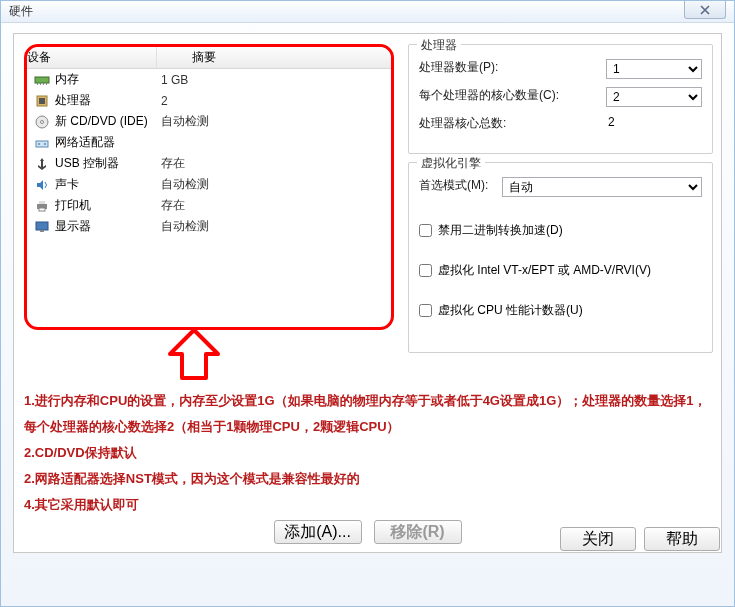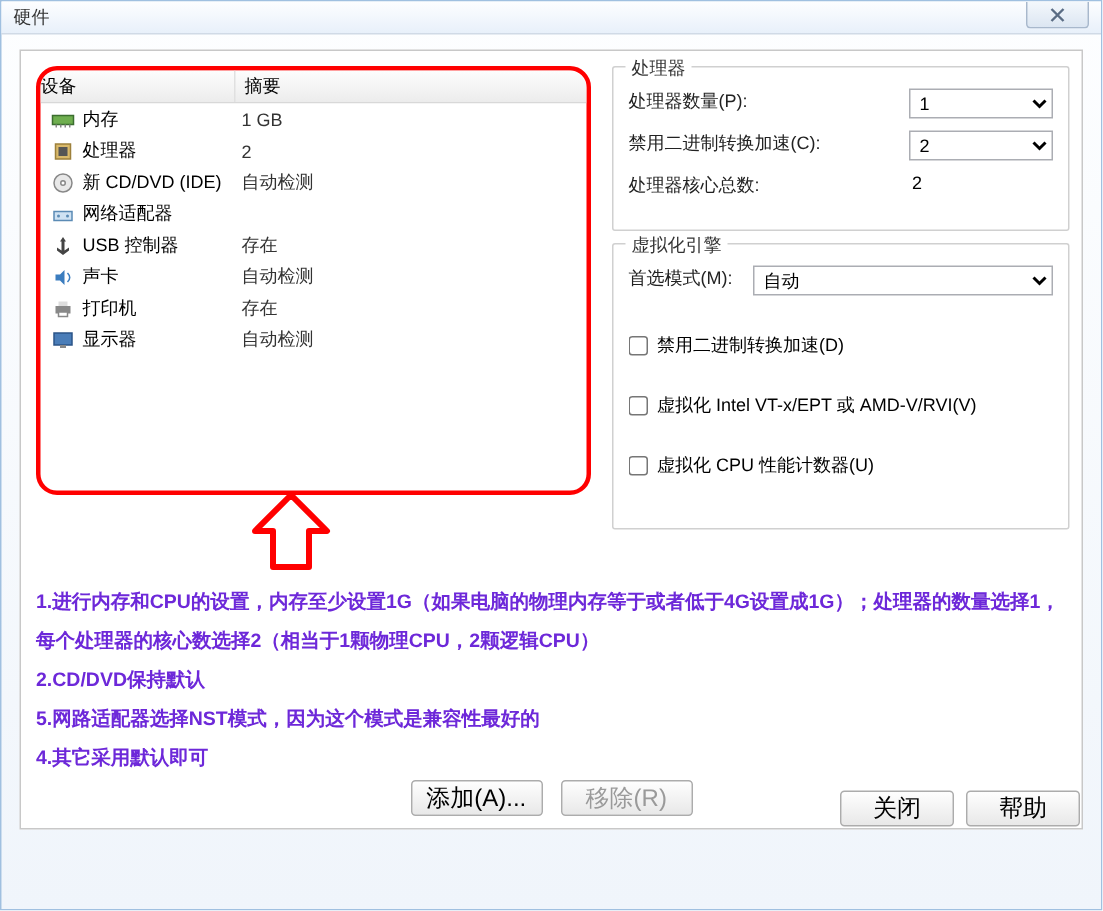--- a/index.html
+++ b/index.html
@@ -7,41 +7,41 @@
 .window { border: 1px solid #a0c0e0; background: linear-gradient(#fdfeff, #f0f5fb); width: 735px; height: 607px; position: relative; }
 .titlebar { height: 22px; background: linear-gradient(#fdfeff, #e8f0fa); border-bottom: 1px solid #d0dae6; padding: 2px 8px; font-size: 12px; color: #333; display: flex; align-items: center; }
 .titlebar .close { position: absolute; right: 8px; top: 0; width: 42px; height: 18px; border: 1px solid #a8b8cc; border-top: none; background: linear-gradient(#f4f8fc, #dce6f2); border-radius: 0 0 3px 3px; display: flex; align-items: center; justify-content: center; }
 .titlebar .close svg { width: 10px; height: 10px; }
 .content { padding: 10px 12px 8px 12px; position: relative; }
 .inner-panel { border: 1px solid #c8c8c8; background: #fff; height: 520px; padding: 6px; position: relative; }
 .left-pane { position: absolute; left: 10px; top: 10px; width: 370px; height: 286px; border: 3px solid #ff0000; border-radius: 14px; background: #fff; }
 .device-table { width: 100%; }
 .th-row { display: flex; background: linear-gradient(#fdfdfd, #ececec); border-bottom: 1px solid #d8d8d8; height: 22px; align-items: center; border-radius: 12px 12px 0 0; overflow: hidden; }
 .th-row .col1 { width: 130px; padding-left: 0; border-right: 1px solid #e0e0e0; height: 100%; display: flex; align-items: center; }
-.th-row .col2 { flex: 1; padding-left: 6px; }
+.th-row .col2 { flex: 1; padding-left: 6px; margin-left: 29px; }
 .dev-row { display: flex; height: 21px; align-items: center; padding-left: 6px; }
 .dev-row .icon { width: 18px; height: 16px; display: flex; align-items: center; justify-content: center; margin-right: 4px; }
 .dev-row .col1 { width: 124px; display: flex; align-items: center; }
 .dev-row .col2 { flex: 1; padding-left: 4px; color: #333; }
 .arrow-annotation { position: absolute; left: 150px; top: 290px; }
 .arrow-annotation svg { display: block; }
-.instructions { position: absolute; left: 10px; top: 354px; right: 10px; color: #6d28d9; font-size: 13px; line-height: 26px; font-weight: bold; }
+.instructions { position: absolute; left: 10px; top: 354px; right: 10px; color: #b91c1c; font-size: 13px; line-height: 26px; font-weight: bold; }
 .right-pane { position: absolute; left: 394px; top: 10px; right: 8px; }
 .group { border: 1px solid #d0d0d0; border-radius: 2px; padding: 8px 10px 10px 10px; margin-bottom: 8px; position: relative; }
 .group-title { position: absolute; top: -8px; left: 8px; background: #fff; padding: 0 4px; font-size: 12px; color: #333; }
 .form-row { display: flex; margin: 6px 0; height: 22px; }
 .form-row label { flex: 1; color: #222; }
 .form-row .val { width: 96px; height: 20px; border: 1px solid #abadb3; background: #fff; font-size: 12px; padding: 1px 2px; }
 select.val { padding: 0; }
 .static-val { width: 96px; padding-left: 2px; }
 .chk-row { display: flex; align-items: center; margin: 23px 0; }
 .chk-row input { margin-right: 6px; }
 .btn-row { position: absolute; bottom: 8px; left: 0; right: 0; display: flex; justify-content: center; gap: 12px; }
 .btn { min-width: 88px; height: 24px; border: 1px solid #acacac; background: linear-gradient(#fefefe, #e8e8e8); border-radius: 3px; font-size: 16px; cursor: pointer; }
-.btn:disabled { color: #9a9a9a; cursor: default; }
+.btn:disabled { color: #9a9a9a; cursor: default; font-weight: bold; }
 .footer { position: absolute; bottom: 10px; right: 14px; display: flex; gap: 8px; }
 .footer .btn { min-width: 76px; font-family: Liberation Serif, serif; }
 .icon svg { width: 16px; height: 16px; }
 </style>
 </head>
 <body>
 
 <div class="window">
   <div class="titlebar">
     <span>硬件</span>
@@ -167,33 +167,33 @@
 
       <div class="arrow-annotation">
         <svg width="60" height="60" viewBox="0 0 60 60">
           <path d="M30 6 L54 30 L42 30 L42 54 L18 54 L18 30 L6 30 Z" fill="none" stroke="#ff0000" stroke-width="4" stroke-linejoin="round"></path>
         </svg>
       </div>
 
       <div class="instructions">
         <div>1.进行内存和CPU的设置，内存至少设置1G（如果电脑的物理内存等于或者低于4G设置成1G）；处理器的数量选择1，每个处理器的核心数选择2（相当于1颗物理CPU，2颗逻辑CPU）</div>
         <div>2.CD/DVD保持默认</div>
-        <div>5.网路适配器选择NST模式，因为这个模式是兼容性最好的</div>
+        <div>2.网路适配器选择NST模式，因为这个模式是兼容性最好的</div>
         <div>4.其它采用默认即可</div>
       </div>
 
       <div class="right-pane">
         <div class="group">
           <div class="group-title">处理器</div>
           <div class="form-row">
             <label>处理器数量(P):</label>
             <select class="val"><option>1</option></select>
           </div>
           <div class="form-row">
-            <label>禁用二进制转换加速(C):</label>
+            <label>每个处理器的核心数量(C):</label>
             <select class="val"><option>2</option></select>
           </div>
           <div class="form-row">
             <label>处理器核心总数:</label>
             <div class="static-val">2</div>
           </div>
         </div>
 
         <div class="group">
           <div class="group-title">虚拟化引擎</div>

